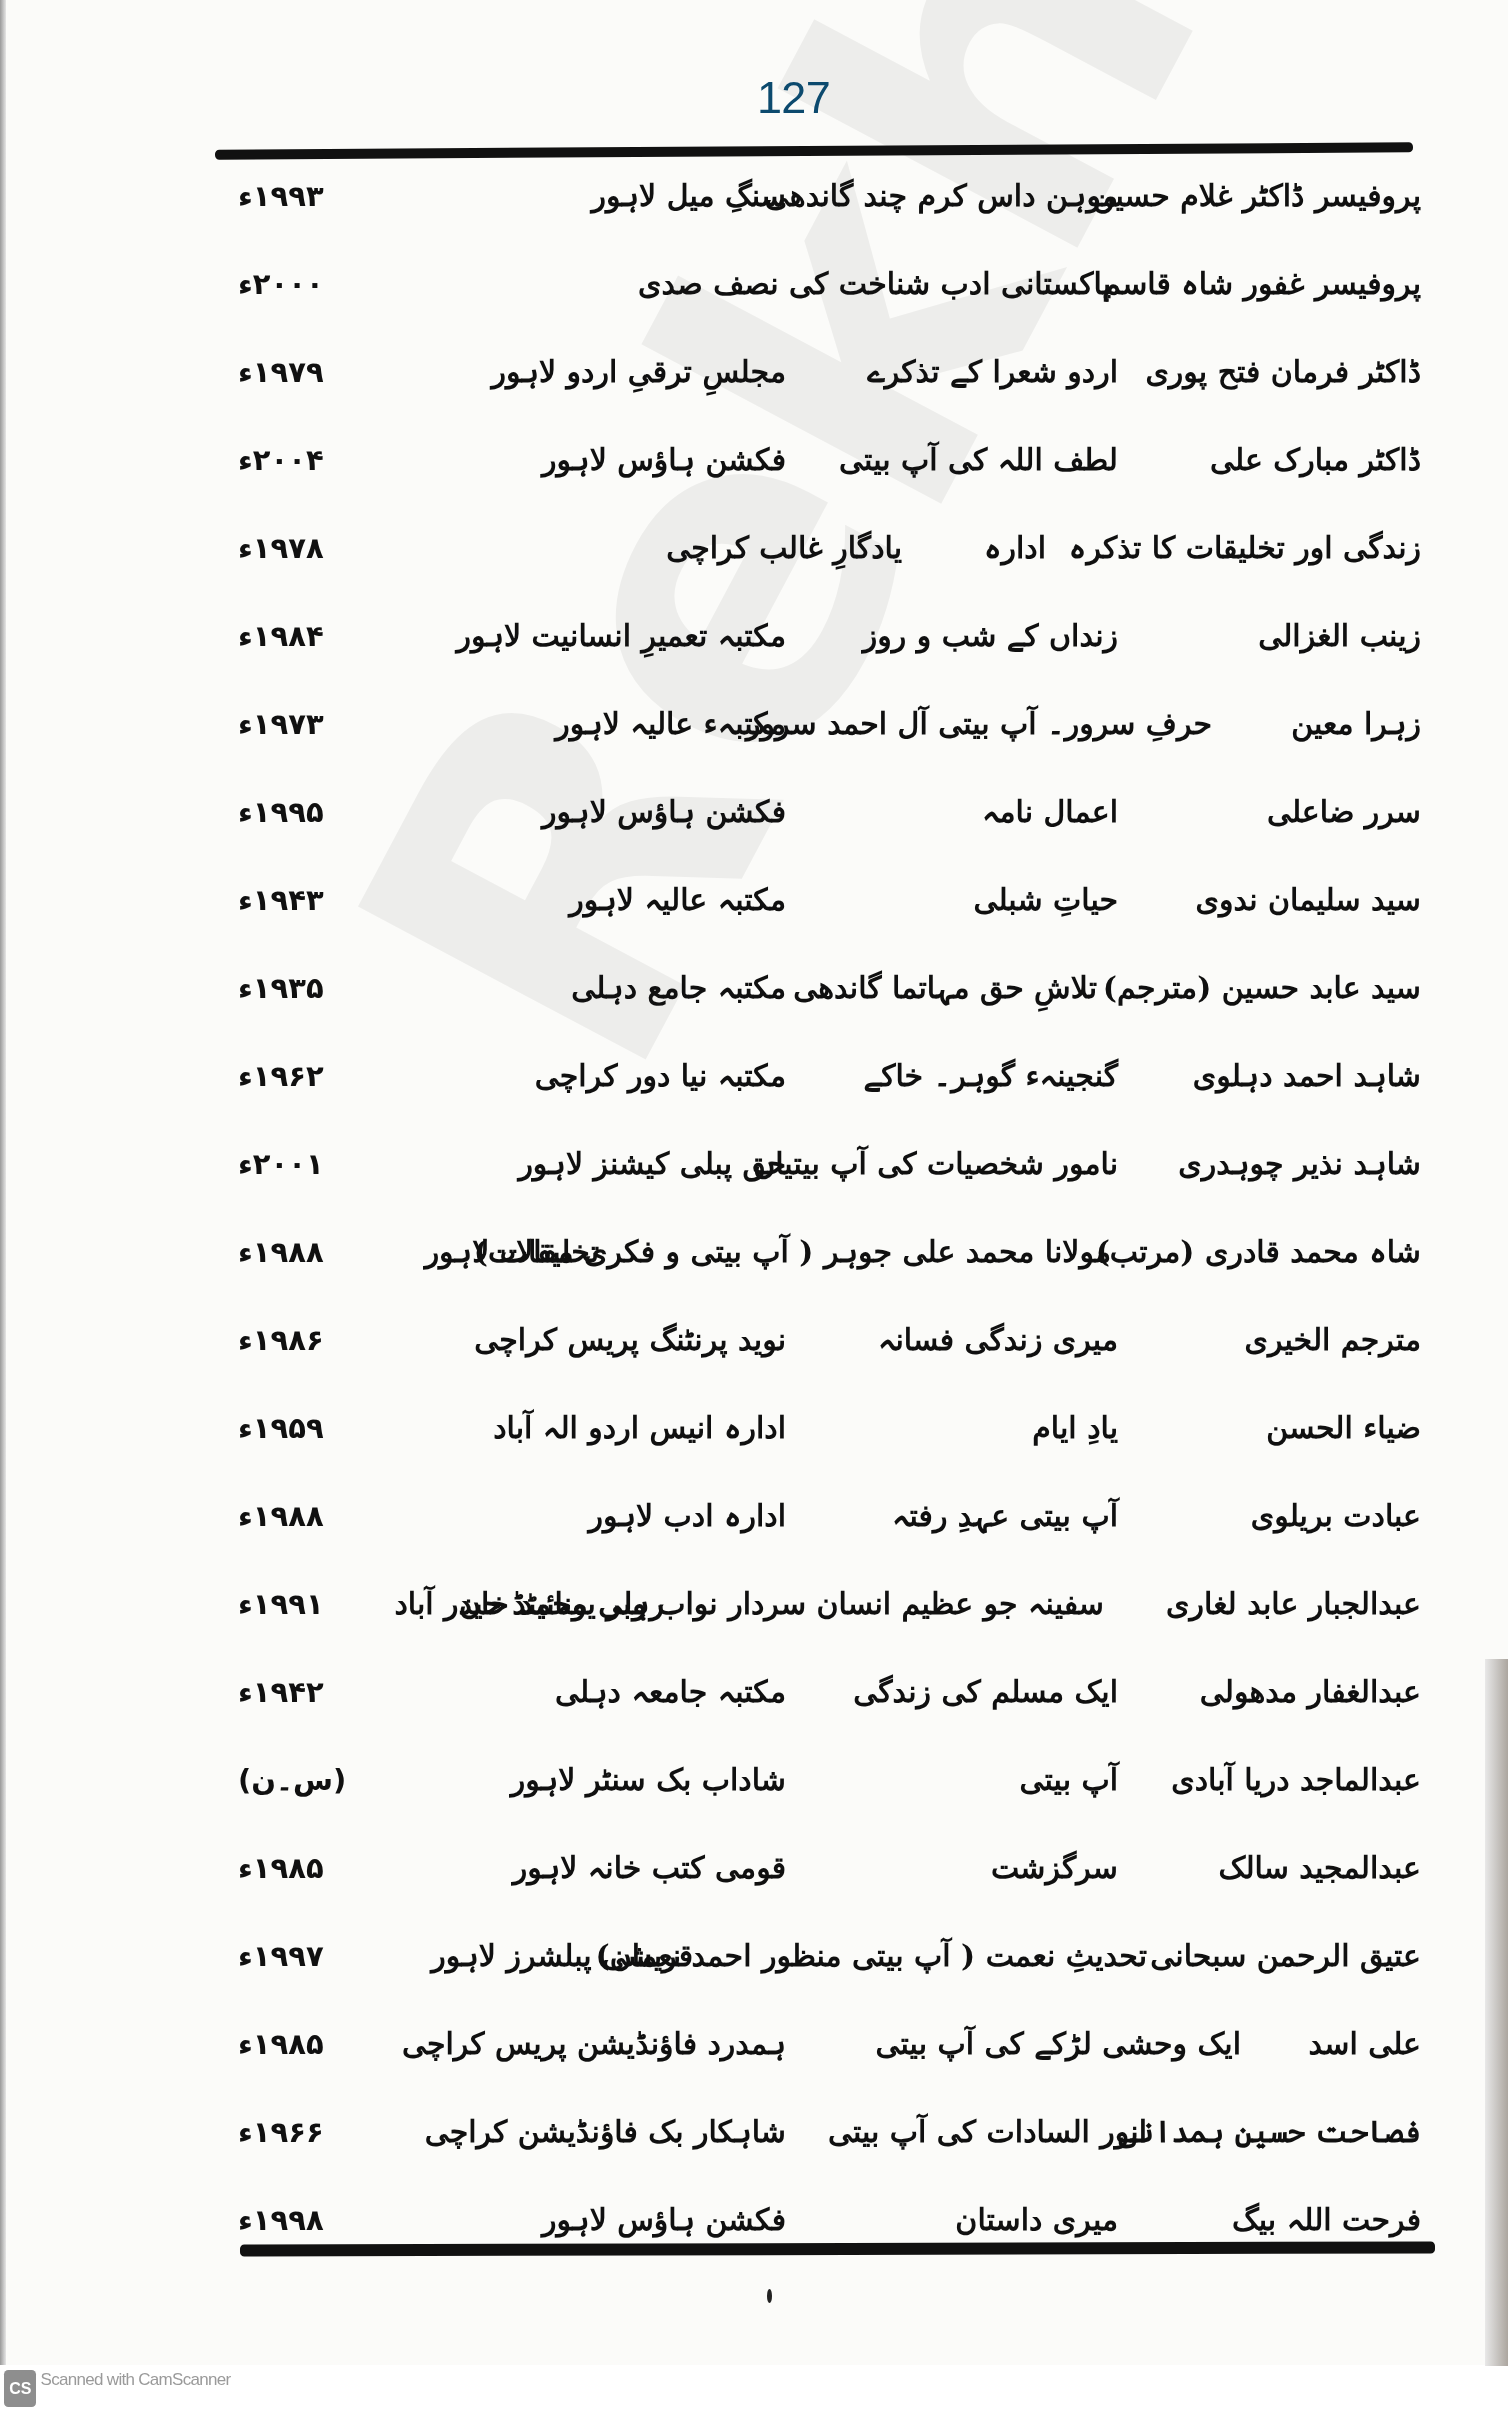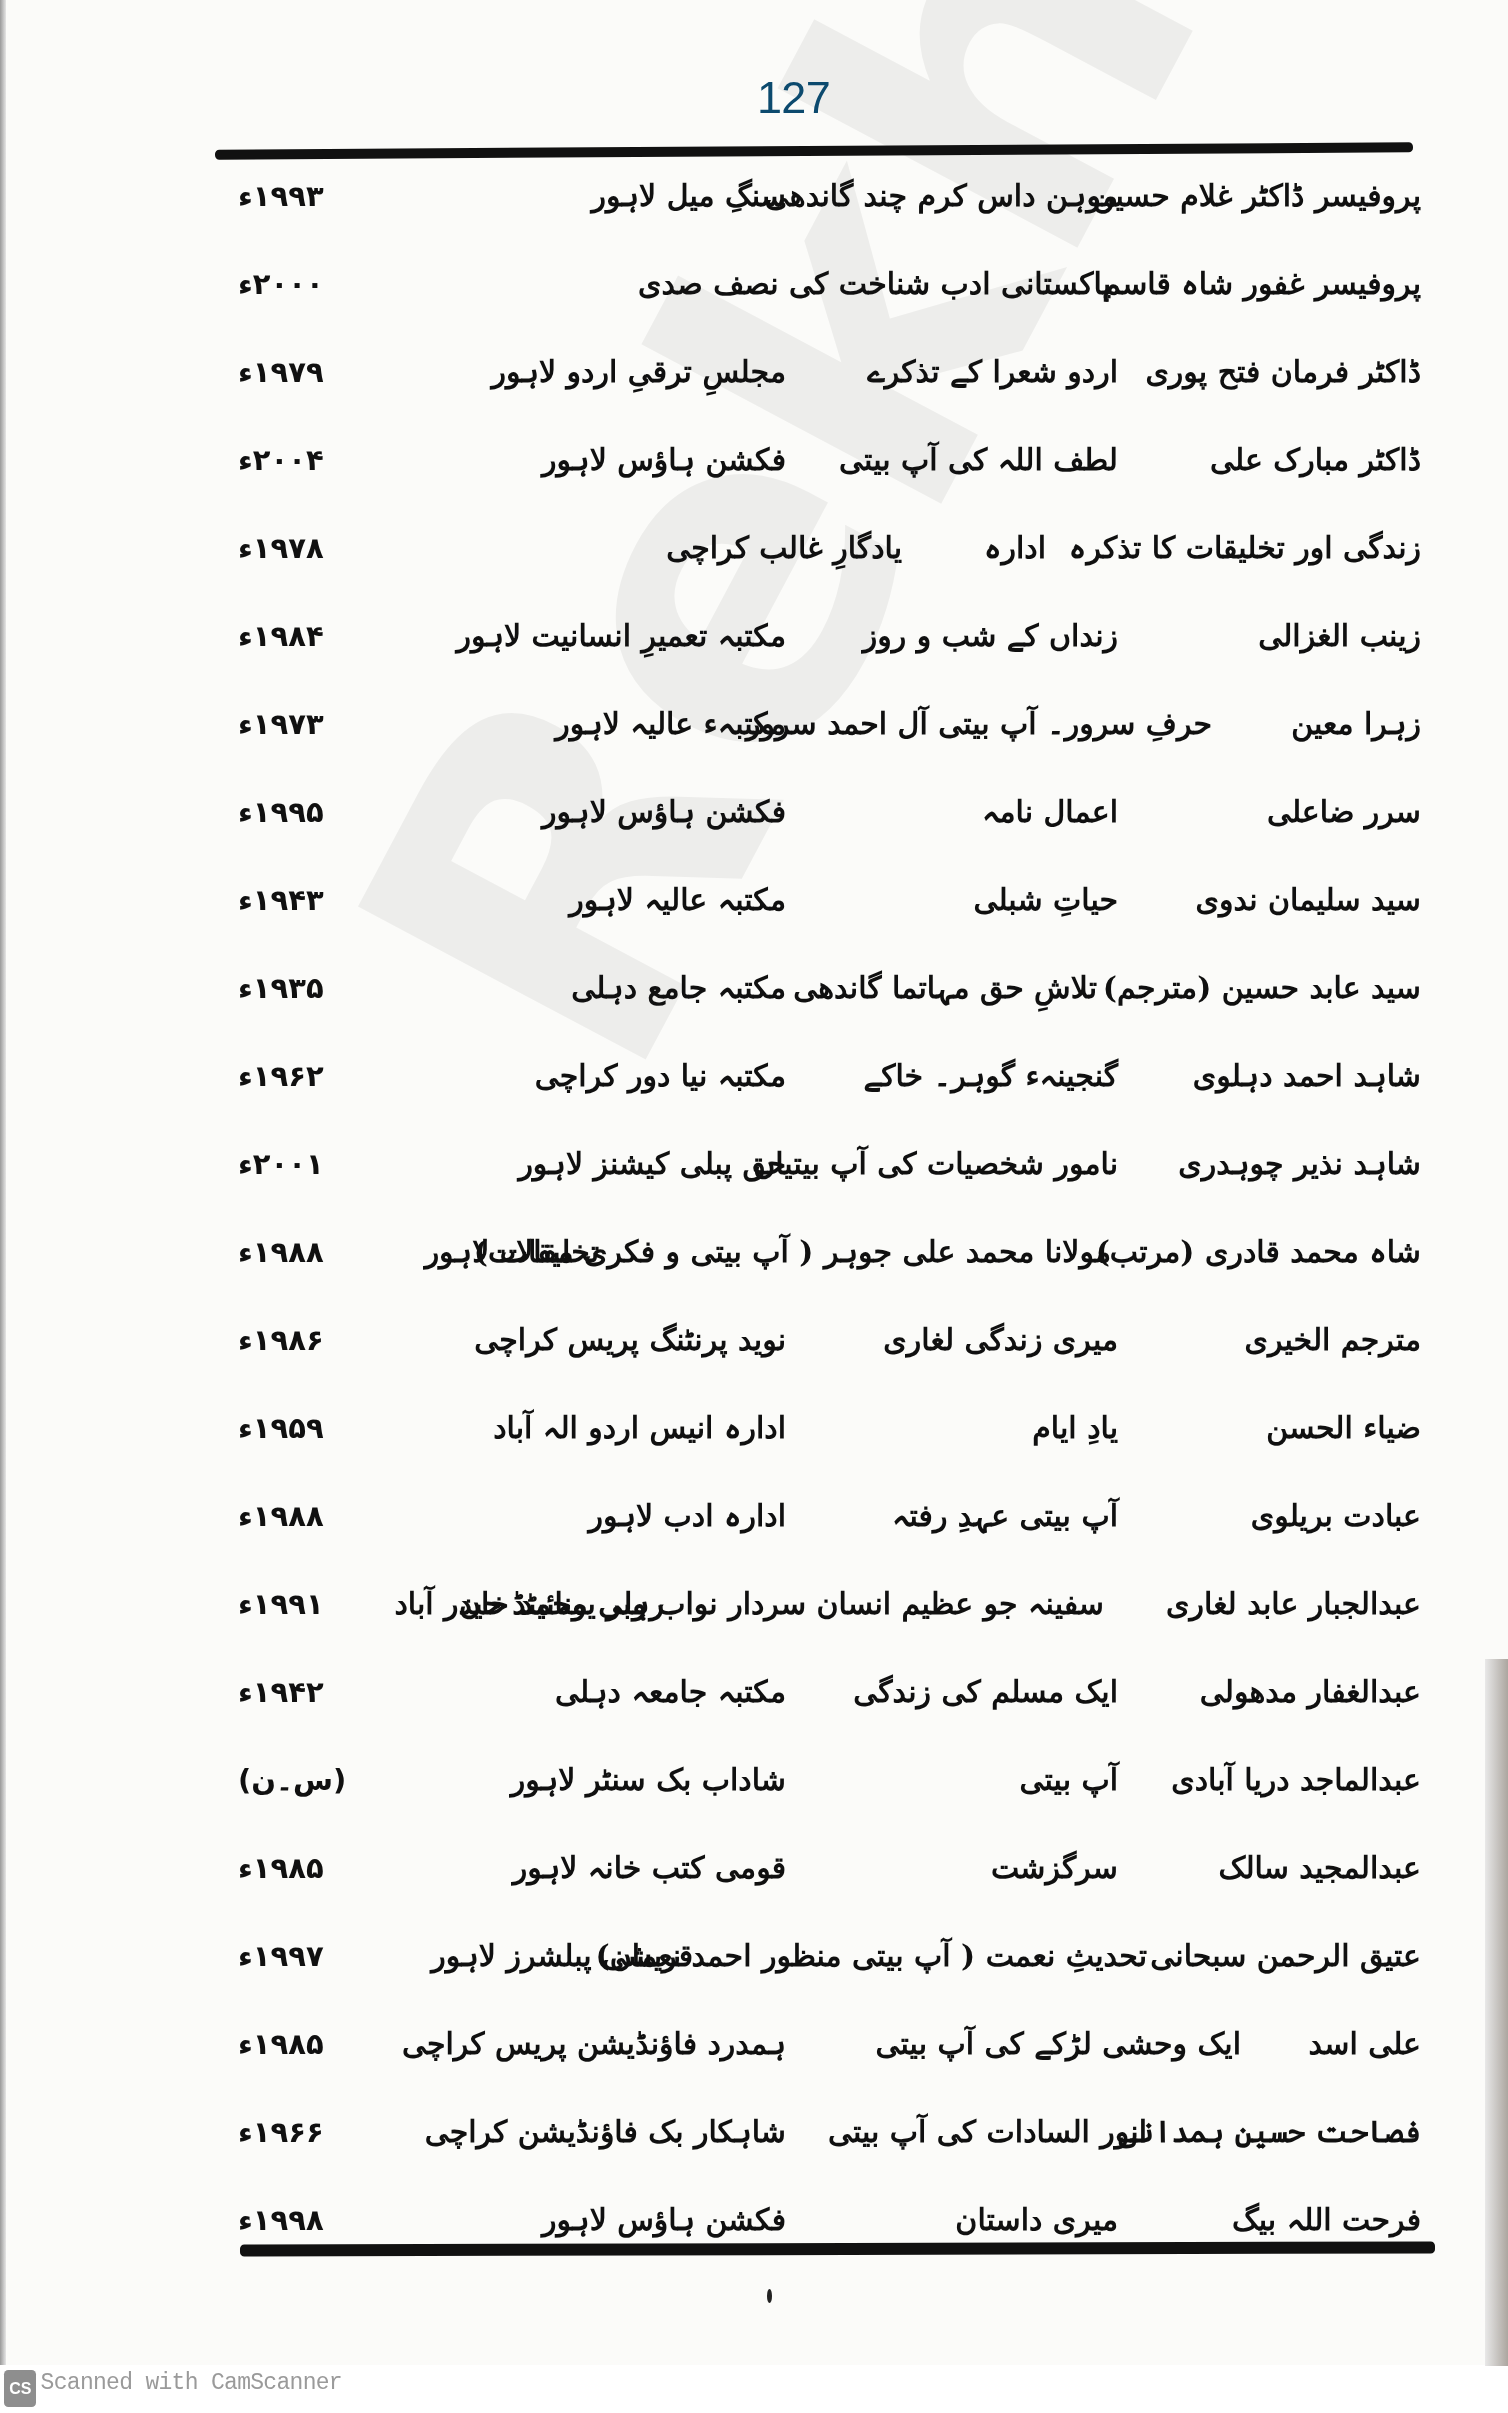--- a/index.html
+++ b/index.html
@@ -68,21 +68,21 @@
       position: absolute; left: 4.3px; top: 2370px; height: 40px;
       display: flex; align-items: flex-start; gap: 4.3px;
     }
     .cs-logo {
       width: 32px; height: 37px; border-radius: 4.3px;
       background: #8e8e8e; color: #ffffff;
       font-family: "Liberation Sans", sans-serif; font-weight: bold;
       font-size: 16px; display: flex; align-items: center; justify-content: center;
     }
     .cs-text {
-      font-family: Liberation Mono, monospace; font-size: 23px;
+      font-family: Liberation Sans, sans-serif; font-size: 17px;
       color: #9a9a9a; letter-spacing: -0.7px;
     }
   </style>
 </head>
 <body>
 
 <div class="scan">
   <div class="scan-edge-left"></div>
   <div class="scan-edge-right"></div>
   <div class="watermark">Rekhta</div>
@@ -163,21 +163,21 @@
       <span class="cell year">۲۰۰۱ء</span>
     </div>
     <div class="row">
       <span class="cell author">شاہ محمد قادری (مرتب)</span>
       <span class="cell title" style="right:310px">مولانا محمد علی جوہر ( آپ بیتی و فکری مقالات)</span>
       <span class="cell publisher" style="right:822px">تخلیقات لاہور</span>
       <span class="cell year">۱۹۸۸ء</span>
     </div>
     <div class="row">
       <span class="cell author">مترجم الخیری</span>
-      <span class="cell title">میری زندگی لغاری</span>
+      <span class="cell title">میری زندگی فسانہ</span>
       <span class="cell publisher">نوید پرنٹنگ پریس کراچی</span>
       <span class="cell year">۱۹۸۶ء</span>
     </div>
     <div class="row">
       <span class="cell author">ضیاء الحسن</span>
       <span class="cell title">یادِ ایام</span>
       <span class="cell publisher">ادارہ انیس اردو الہ آباد</span>
       <span class="cell year">۱۹۵۹ء</span>
     </div>
     <div class="row">

